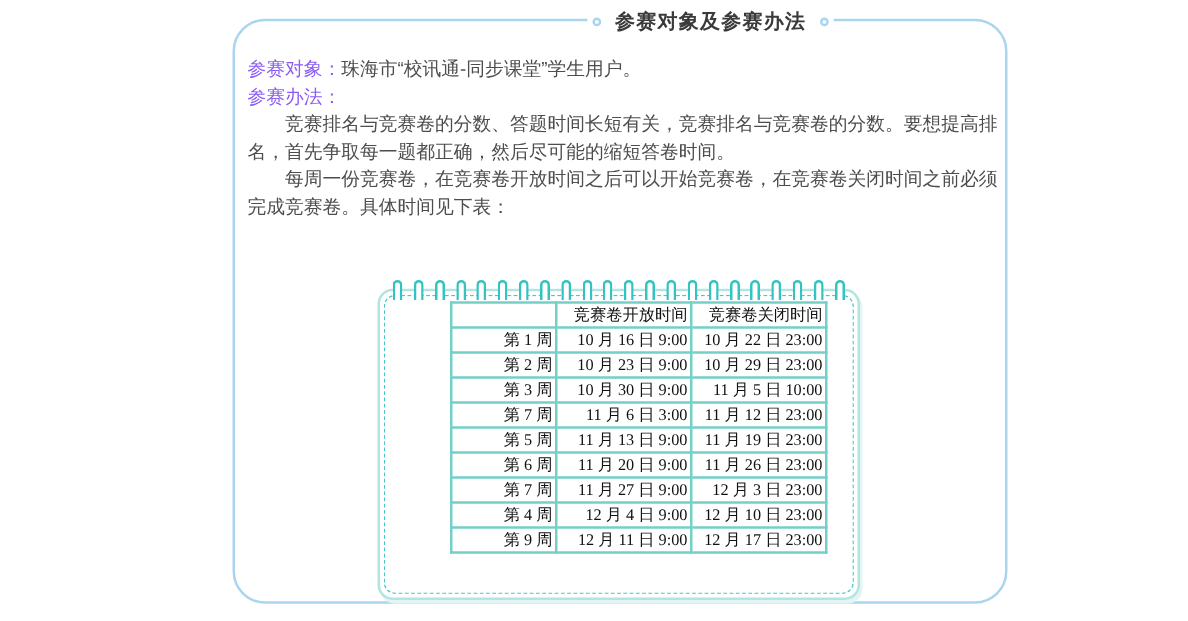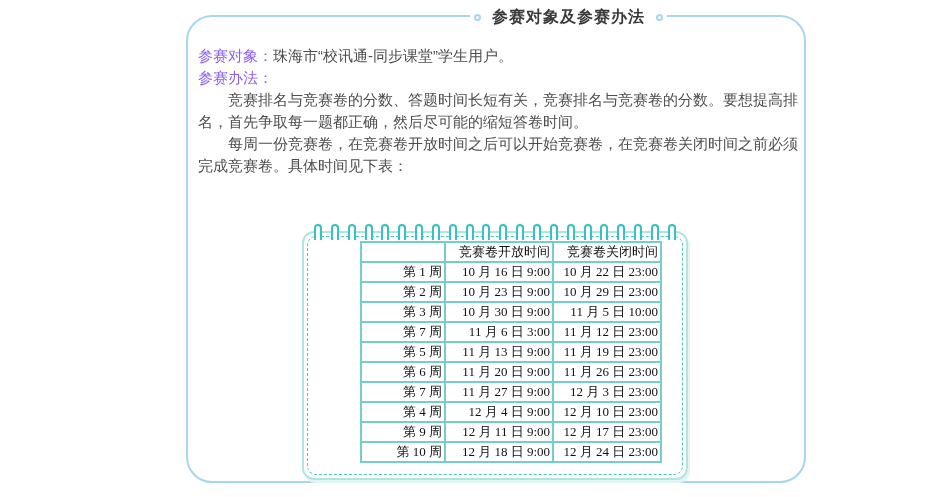--- a/index.html
+++ b/index.html
@@ -217,25 +217,20 @@
               <td class="c-time">12 月 4 日 9:00</td>
               <td class="c-time">12 月 10 日 23:00</td>
             </tr>
 
             <tr>
               <td class="c-week">第 9 周</td>
               <td class="c-time">12 月 11 日 9:00</td>
               <td class="c-time">12 月 17 日 23:00</td>
             </tr>
 
-            <tr>
-              <td class="c-week">第 10 周</td>
-              <td class="c-time">12 月 18 日 9:00</td>
-              <td class="c-time">12 月 24 日 23:00</td>
-            </tr>
 
 
         </tbody>
       </table>
     </div>
 
   </div>
 </div>
 
 </body></html>

